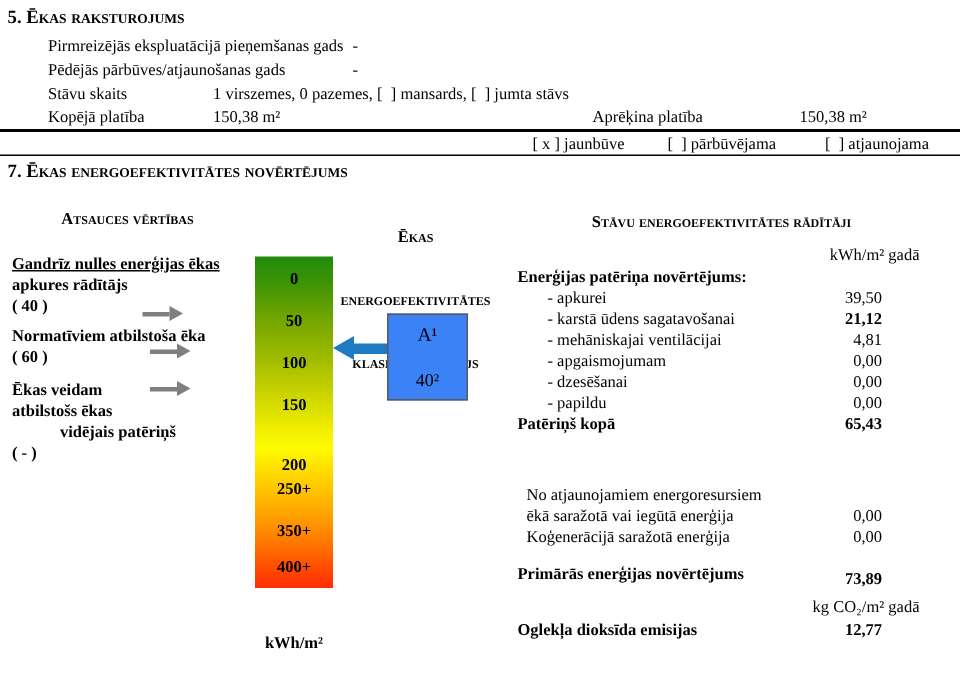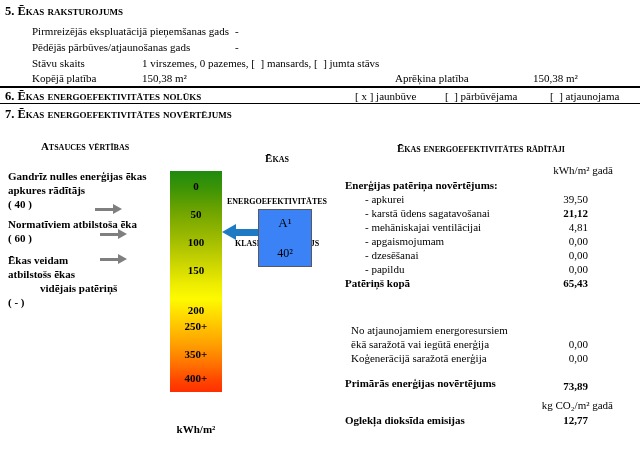--- a/index.html
+++ b/index.html
@@ -47,31 +47,30 @@
 
   <div class="abs" style="left:32px;top:57px;">Stāvu skaits</div>
   <div class="abs" style="left:142px;top:57px;">1 virszemes, 0 pazemes, [  ] mansards, [  ] jumta stāvs</div>
 
   <div class="abs" style="left:32px;top:72px;">Kopējā platība</div>
   <div class="abs" style="left:142px;top:72px;">150,38 m²</div>
   <div class="abs" style="left:395px;top:72px;">Aprēķina platība</div>
   <div class="abs" style="left:533px;top:72px;">150,38 m²</div>
 
   <div class="rule" style="top:86px;height:2px;"></div>
-  <div class="abs sc sec-title" style="left:5px;top:89px;">6. Ēkas energoefektivitātes nolūks</div>
   <div class="abs" style="left:355px;top:90px;">[ x ] jaunbūve</div>
   <div class="abs" style="left:445px;top:90px;">[  ] pārbūvējama</div>
   <div class="abs" style="left:550px;top:90px;">[  ] atjaunojama</div>
   <div class="rule" style="top:103px;height:1px;"></div>
 
   <div class="abs sc sec-title" style="left:5px;top:107px;">7. Ēkas energoefektivitātes novērtējums</div>
 
   <div class="abs sc colhead" style="left:10px;top:139px;width:150px;">Atsauces vērtības</div>
 
-  <div class="abs b" style="left:8px;top:170px;">Gandrīz nulles enerģijas ēkas</div>
+  <div class="abs b" style="left:8px;top:170px;text-decoration:underline;">Gandrīz nulles enerģijas ēkas</div>
   <div class="abs b" style="left:8px;top:184px;">apkures rādītājs</div>
   <div class="abs b" style="left:8px;top:198px;">( 40 )</div>
   <div class="grayarrow" style="left:95px;top:204px;">
     <div class="shaft"></div>
       <div class="head"></div>
   </div>
 
   <div class="abs b" style="left:8px;top:218px;">Normatīviem atbilstoša ēka</div>
   <div class="abs b" style="left:8px;top:232px;">( 60 )</div>
   <div class="grayarrow" style="left:100px;top:229px;">
@@ -113,21 +112,21 @@
   <div class="bluearrow">
     <div class="head"></div>
       <div class="shaft"></div>
   </div>
 
   <div class="classbox">
     <div>A¹</div>
     <div style="font-size:12px;">40²</div>
   </div>
 
-  <div class="abs sc colhead" style="left:361px;top:141px;width:240px;">Ēkas energoefektivitātes rādītāji</div>
+  <div class="abs sc colhead" style="left:361px;top:141px;width:240px;">Stāvu energoefektivitātes rādītāji</div>
 
   <div class="unit" style="top:164px;">kWh/m² gadā</div>
 
   <div class="abs b" style="left:345px;top:179px;">Enerģijas patēriņa novērtējums:</div>
 
   <div class="abs" style="left:365px;top:193px;">- apkurei</div>
   <div class="val" style="top:193px;">39,50</div>
 
   <div class="abs" style="left:365px;top:207px;">- karstā ūdens sagatavošanai</div>
   <div class="val" style="top:207px;font-weight:bold;">21,12</div>

